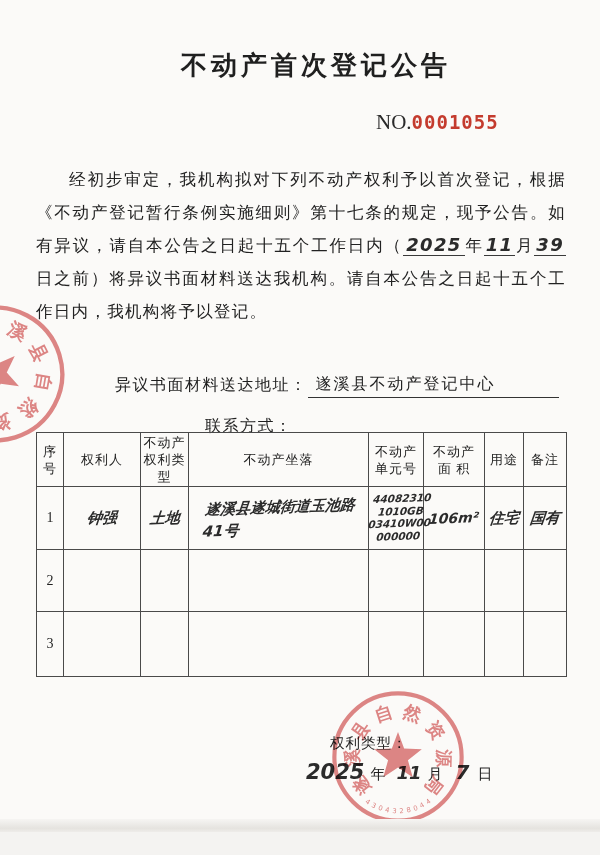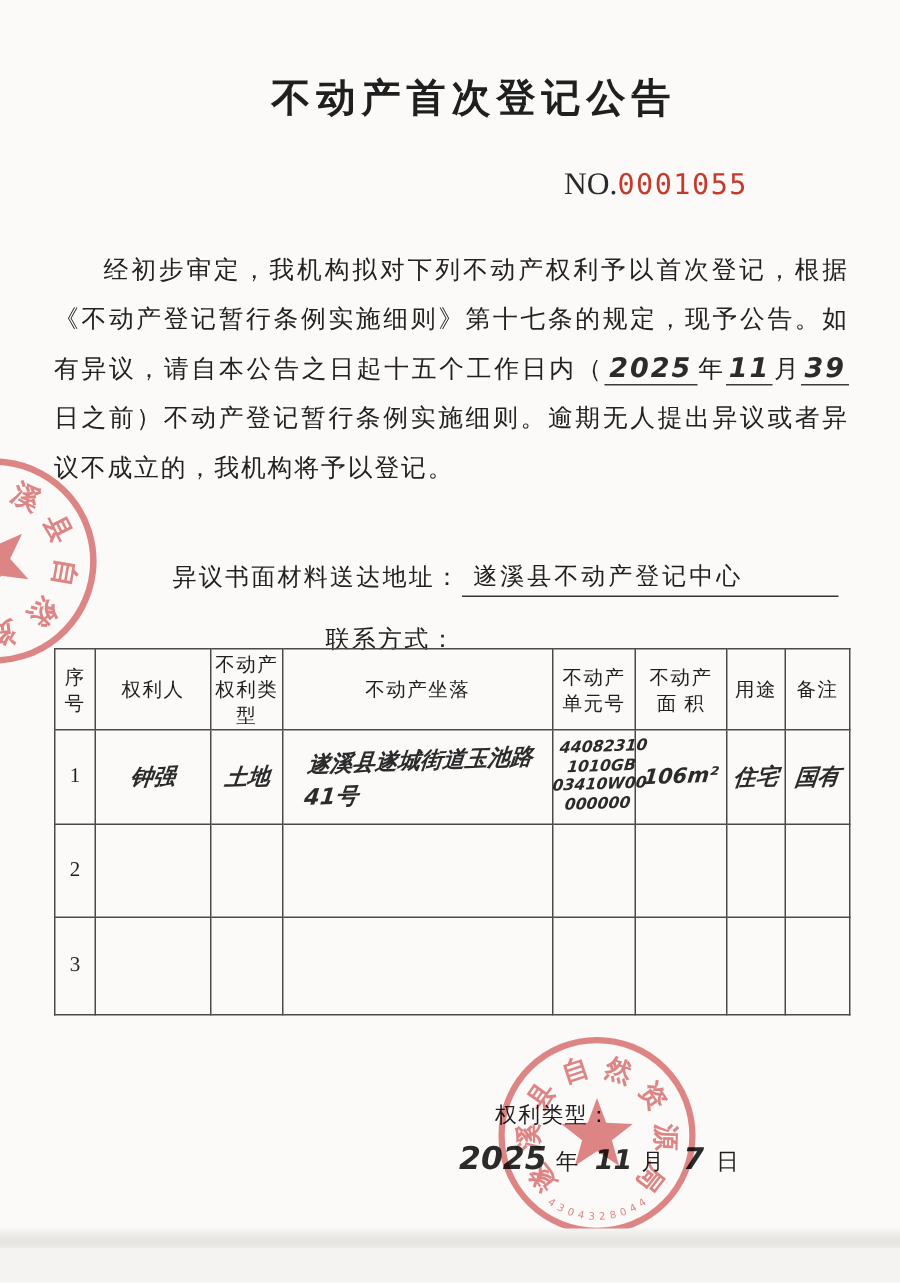--- a/index.html
+++ b/index.html
@@ -5,36 +5,36 @@
   html,body{margin:0;padding:0;}
   body{font-family:"Liberation Serif",serif;background:#f4f3f1;}
   .page{position:relative;width:600px;height:832px;margin:0 auto;background:#fbfaf8;overflow:hidden;color:#1f1f1f;}
 
   .doc-title{position:absolute;top:48px;left:0;width:100%;text-align:center;
     font-family:"Liberation Sans",sans-serif;font-weight:bold;font-size:26px;
     letter-spacing:4px;transform:translateX(16px);}
 
   .docno{position:absolute;left:376px;top:110px;display:flex;align-items:baseline;}
   .docno .lbl{font-size:21px;color:#2a2a2a;}
-  .docno .val{font-family:"DejaVu Sans Mono",monospace;font-size:19px;font-weight:normal;
+  .docno .val{font-family:"DejaVu Sans Mono",monospace;font-size:19px;font-weight:bold;
     color:#c43b2e;letter-spacing:1px;}
 
   .notice{position:absolute;left:36px;top:146px;width:530px;font-size:16.5px;
     line-height:33px;letter-spacing:1.3px;text-align:justify;text-indent:2em;color:#222;}
 
   .hand{font-family:"DejaVu Sans",sans-serif;font-style:italic;font-weight:600;color:#2b2b2b;}
   .fill{display:inline-block;text-indent:0;border-bottom:1.5px solid #3a3a3a;
     text-align:center;font-size:18px;line-height:20px;padding:0 2px;}
 
   .uline-row{position:absolute;display:flex;align-items:flex-end;font-size:16px;margin-top:44px;}
   .uline-row .lbl{letter-spacing:1.5px;white-space:nowrap;padding-bottom:2px;}
   .uline-row .val{flex:1;border-bottom:1.5px solid #333;padding:0 4px 2px 8px;
     letter-spacing:2px;white-space:nowrap;}
   .addr{left:115px;top:330px;width:444px;}
-  .contact{left:217px;top:372px;width:340px;}
+  .contact{left:205px;top:372px;width:340px;}
 
   table.reg{position:absolute;left:36px;top:432px;width:530px;border-collapse:collapse;
     table-layout:fixed;}
   table.reg td,table.reg th{border:1px solid #4a4a4a;padding:0;vertical-align:middle;
     text-align:center;font-weight:normal;}
   table.reg th{font-size:13px;letter-spacing:1px;line-height:17px;white-space:pre-line;}
   tr.hrow{height:54px;margin-left:30px;} tr.r1{height:63px;} tr.r2{height:62px;} tr.r3{height:65px;}
   .cell-hand{white-space:pre-line;}
   .cell-hand span{display:inline-block;transform:rotate(-2deg) skewX(-8deg);}
   td.seq{font-size:14px;}
@@ -67,21 +67,21 @@
 
 <div class="page">
 
   <div class="doc-title">不动产首次登记公告</div>
 
   <div class="docno">
     <span class="lbl">NO.</span>
     <span class="val">0001055</span>
   </div>
 
-  <p class="notice"><span>经初步审定，我机构拟对下列不动产权利予以首次登记，根据《不动产登记暂行条例实施细则》第十七条的规定，现予公告。如有异议，请自本公告之日起十五个工作日内（</span><span class="fill hand" style="min-width:58px;">2025</span><span>年</span><span class="fill hand" style="min-width:22px;">11</span><span>月</span><span class="fill hand" style="min-width:26px;">39</span><span>日之前）不动产登记暂行条例实施细则。逾期无人提出异议或者异议不成立的，我机构将予以登记。</span></p>
+  <p class="notice"><span>经初步审定，我机构拟对下列不动产权利予以首次登记，根据《不动产登记暂行条例实施细则》第十七条的规定，现予公告。如有异议，请自本公告之日起十五个工作日内（</span><span class="fill hand" style="min-width:58px;">2025</span><span>年</span><span class="fill hand" style="min-width:22px;">11</span><span>月</span><span class="fill hand" style="min-width:26px;">39</span><span>日之前）将异议书面材料送达我机构。请自本公告之日起十五个工作日内，我机构将予以登记。</span></p>
 
   <div class="uline-row addr">
     <span class="lbl">异议书面材料送达地址：</span>
     <span class="val">遂溪县不动产登记中心</span>
   </div>
 
   <div class="uline-row contact">
     <span class="lbl">联系方式：</span>
   </div>
 

